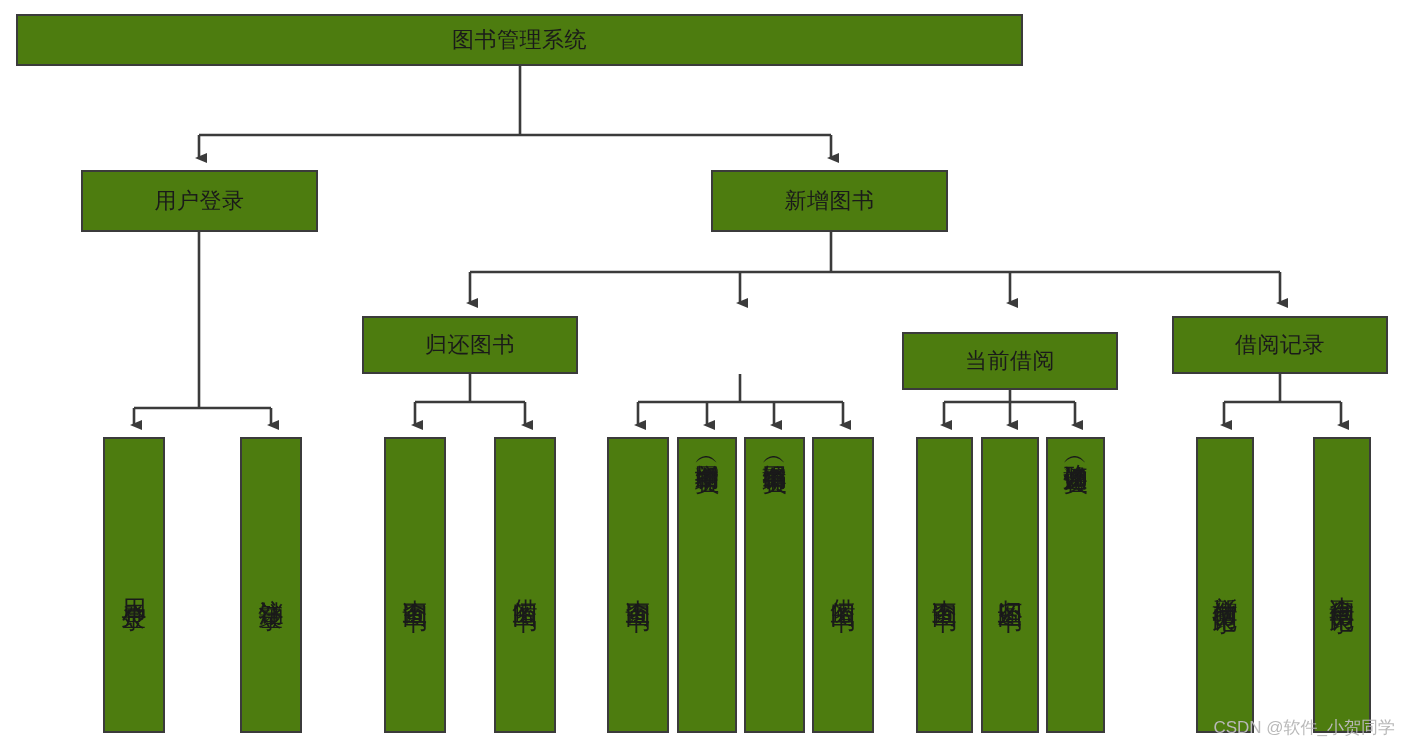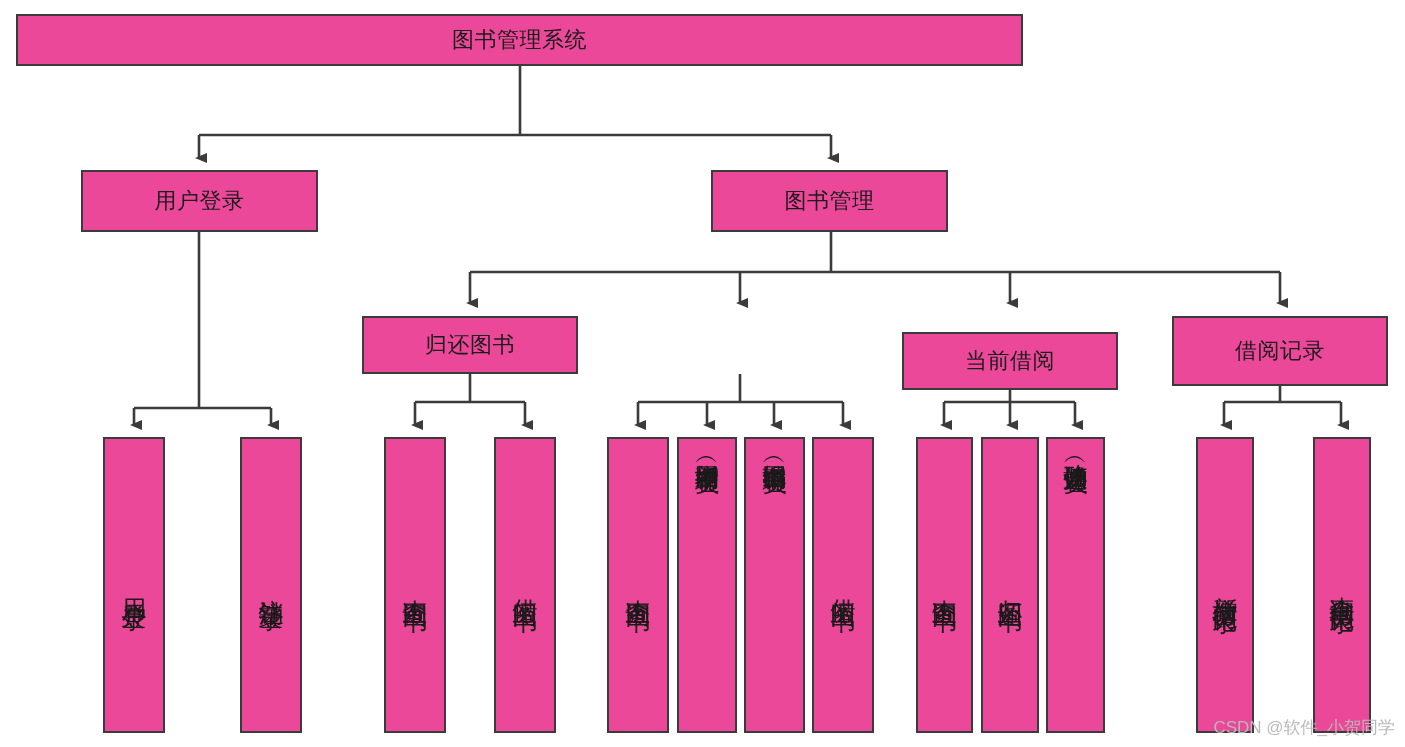--- a/index.html
+++ b/index.html
@@ -20,21 +20,21 @@
   svg#edges {
     position: absolute;
     left: 0;
     top: 0;
     width: 1405px;
     height: 747px;
   }
   .node {
     position: absolute;
     box-sizing: border-box;
-    background: #ec4899;
+    background: #4d7c0f;
     border: 2px solid #3b3b3b;
     display: flex;
     align-items: center;
     justify-content: center;
     color: #1a1a1a;
     z-index: 2;
   }
   .node-label {
     display: block;
     text-align: center;
@@ -132,30 +132,30 @@
   </svg>
 
   <div class="node h-node" style="left:16px; top:14px; width:1007px; height:52px;">
     <span class="node-label">图书管理系统</span>
   </div>
 
   <div class="node h-node" style="left:81px; top:170px; width:237px; height:62px;">
     <span class="node-label">用户登录</span>
   </div>
   <div class="node h-node" style="left:711px; top:170px; width:237px; height:62px;">
-    <span class="node-label">图书管理</span>
+    <span class="node-label">新增图书</span>
   </div>
 
   <div class="node h-node" style="left:362px; top:316px; width:216px; height:58px;">
     <span class="node-label">归还图书</span>
   </div>
   <div class="node h-node" style="left:902px; top:332px; width:216px; height:58px;">
     <span class="node-label">当前借阅</span>
   </div>
-  <div class="node h-node" style="left:1172px; top:316px; width:216px; height:70px;">
+  <div class="node h-node" style="left:1172px; top:316px; width:216px; height:58px;">
     <span class="node-label">借阅记录</span>
   </div>
 
   <div class="node v-node centerv" style="left:103px; top:437px; width:62px; height:296px;">
     <span class="node-label">用户登录</span>
   </div>
   <div class="node v-node centerv" style="left:240px; top:437px; width:62px; height:296px;">
     <span class="node-label">注销登录</span>
   </div>
 

